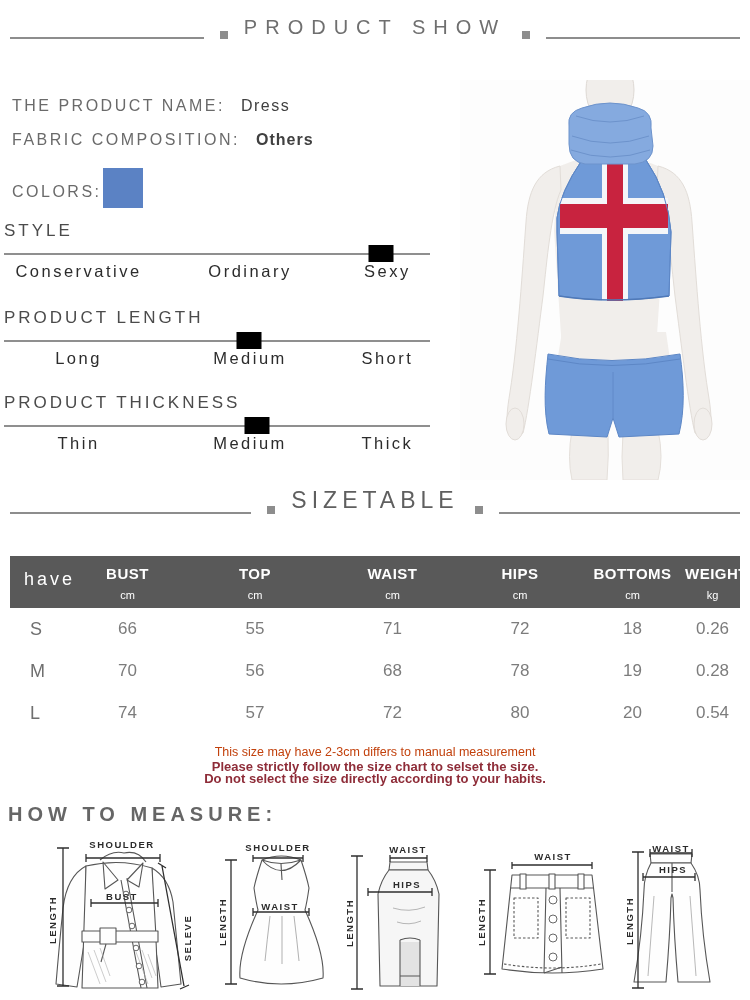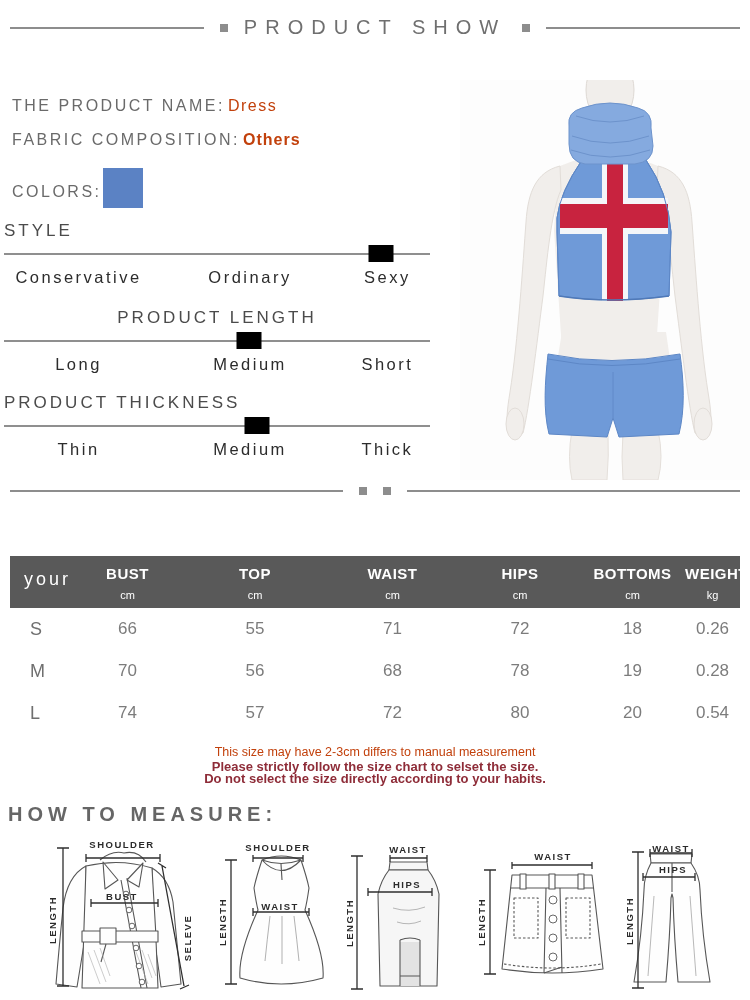--- a/index.html
+++ b/index.html
@@ -1,45 +1,45 @@
 <!DOCTYPE html>
 <html><head>
 <meta charset="utf-8">
 <style>
   html,body{margin:0;padding:0;background:#fff;}
   .page{position:relative;width:750px;height:1000px;background:#fff;overflow:hidden;
         font-family:"Liberation Sans",sans-serif;}
 
   
-  .sec-header{position:absolute;left:0;right:0;display:flex;align-items:center;gap:16px;padding:0 10px;}
+  .sec-header{position:absolute;left:0;right:0;display:flex;align-items:flex-end;gap:16px;padding:0 10px;}
   .sec-header .hline{flex:1;height:2px;background:#8d8d8d;}
   .sec-header .sq{width:8px;height:8px;background:#8d8d8d;flex:0 0 auto;}
   .sec-header .title{font-size:20px;letter-spacing:8px;color:#6f6f6f;white-space:nowrap;}
   #hdr-show{top:16px;}
   #hdr-size{top:487px;}
   #hdr-size .title{font-size:23px;letter-spacing:5px;color:#5f5f5f;font-weight:500;}
 
   
   .info-label{position:absolute;left:12px;font-size:16px;color:#6a6a6a;letter-spacing:2.5px;white-space:nowrap;}
-  .info-value{color:#c2410c;letter-spacing:1.5px;margin-left:3px;text-align:right;}
+  .info-value{color:#404040;letter-spacing:1.5px;margin-left:16px;text-align:right;}
   #row-name{top:97px;}
   #row-fabric{top:131px;}
   #row-fabric .info-value{font-weight:700;letter-spacing:1px;}
   #row-colors{top:183px;}
   #swatch{position:absolute;left:103px;top:168px;}
 
   
   .attr{position:absolute;left:4px;width:426px;}
   #attr-style{top:221px;}
-  #attr-len{top:308px;text-align:center;}
+  #attr-len{top:308px;}
   #attr-thick{top:393px;}
   .attr h3{margin:0;font-size:17px;letter-spacing:3px;color:#4b4b4b;font-weight:500;}
   .scale{position:relative;margin-top:12px;height:2px;background:#8f8f8f;}
   .marker{position:absolute;top:-8px;width:25px;height:17px;background:#000;transform:translateX(-50%);}
-  .opts{position:relative;margin-top:13px;height:24px;}
+  .opts{position:relative;margin-top:7px;height:24px;}
   .opt{position:absolute;top:0;transform:translateX(-50%);font-size:16.5px;color:#2c2c2c;
        letter-spacing:2.5px;white-space:nowrap;}
   .opt.p1{left:17.5%;} .opt.p2{left:57.75%;} .opt.p3{left:90%;}
 
   
   #photo{position:absolute;left:460px;top:80px;width:290px;height:400px;}
 
   
   #sizetable{position:absolute;left:10px;top:556px;width:730px;}
   .tgrid{display:grid;grid-template-columns:60px 115px 140px 135px 120px 105px 55px;}
@@ -165,28 +165,29 @@
     <path d="M88 279 Q150 292 220 279" fill="none" stroke="#5d87c6" stroke-width="1"></path>
     <path d="M153 292 L153 338" fill="none" stroke="#5d87c6" stroke-width="0.8"></path>
 
     <ellipse cx="55" cy="344" rx="9" ry="16" fill="#f1eeeb" stroke="#e2ddd8" stroke-width="1"></ellipse>
     <ellipse cx="243" cy="344" rx="9" ry="16" fill="#f1eeeb" stroke="#e2ddd8" stroke-width="1"></ellipse>
   </svg>
 
   <div class="sec-header" id="hdr-size">
     <div class="hline"></div>
     <div class="sq"></div>
+    <div class="title">SIZETABLE</div>
     <div class="sq"></div>
     <div class="hline"></div>
   </div>
 
   <div id="sizetable">
     <div class="tgrid thead">
       <div class="th size-h">
-          <div class="lbl">your</div>
+          <div class="lbl">have</div>
         </div>
       <div class="th">
           <div class="lbl">BUST</div>
           <div class="unit">cm</div>
         </div>
       <div class="th">
           <div class="lbl">TOP</div>
           <div class="unit">cm</div>
         </div>
       <div class="th">

